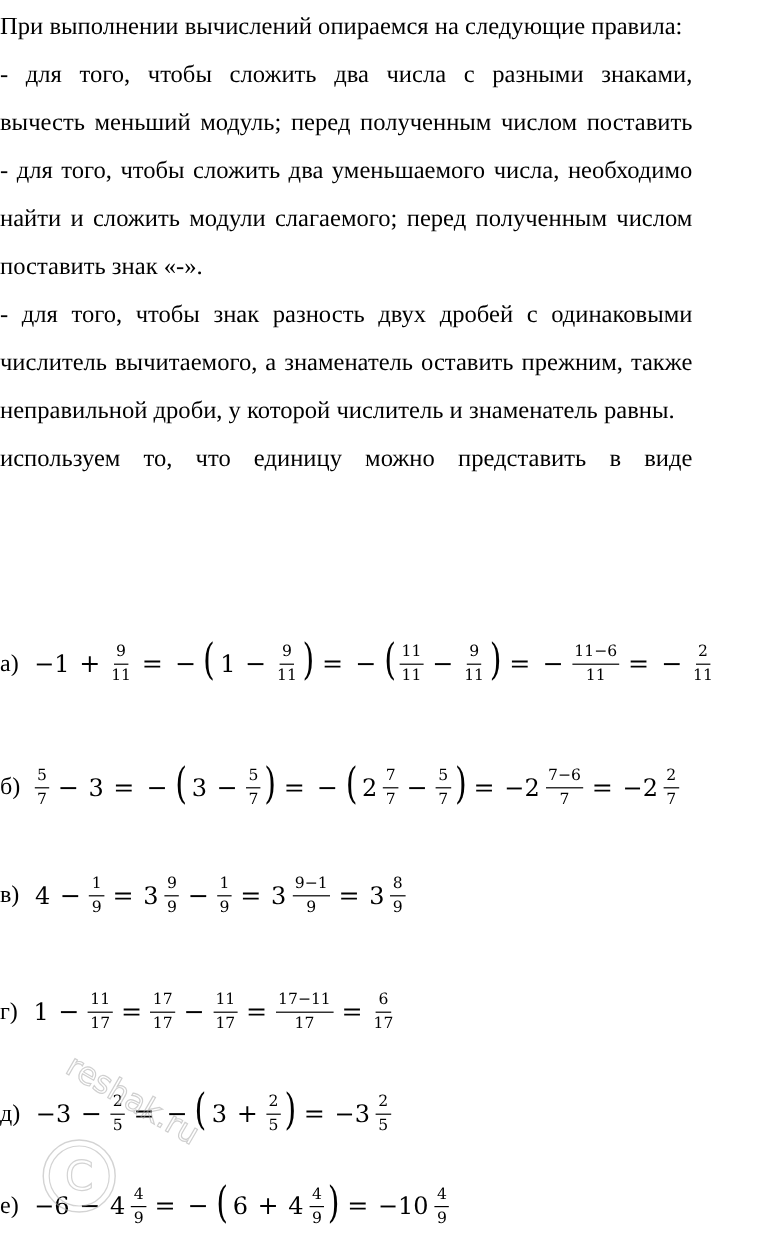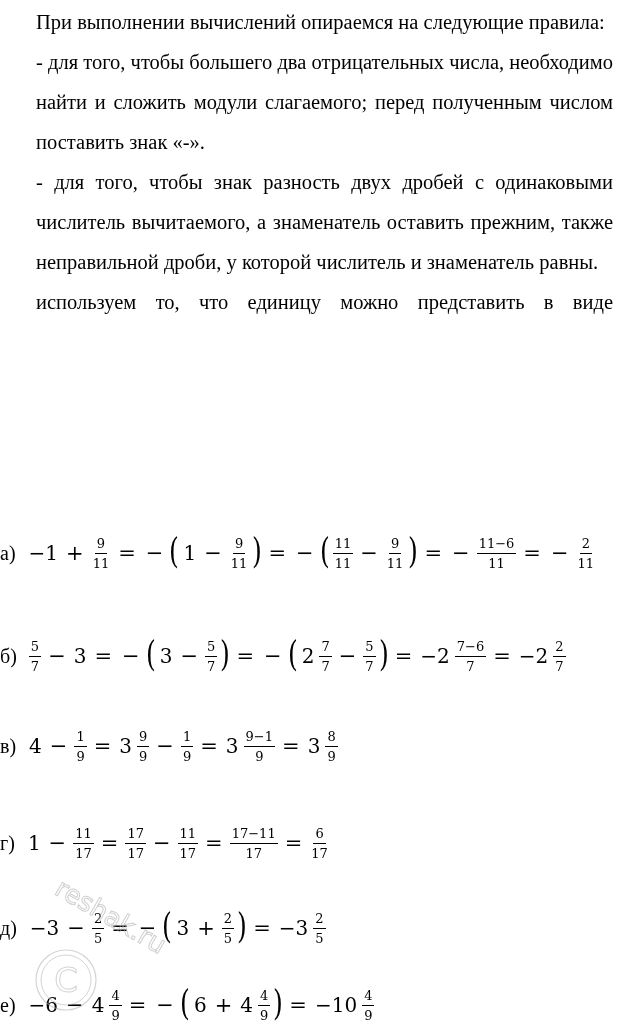--- a/index.html
+++ b/index.html
@@ -3,21 +3,21 @@
 <meta charset="utf-8">
 <style>
   html, body { margin: 0; padding: 0; background: #ffffff; }
   body {
     width: 633px; height: 1030px; position: relative; overflow: hidden;
     font-family: "Liberation Serif", serif; color: #000;
   }
   .page { position: absolute; left: 0; top: 0; width: 633px; }
   .para {
     position: absolute; left: 0; width: 577px;
-    font-size: 20.5px; line-height: 40px; padding-left: 36px;
+    font-size: 20.5px; line-height: 40px;
   }
   .line { display: block; height: 40px; white-space: nowrap; }
   .line.justify { text-align: justify; text-align-last: justify; }
   .math-row {
     position: absolute; left: 0; height: 60px;
     display: flex; align-items: center; white-space: nowrap;
     font-family: "DejaVu Serif", serif; font-size: 20px;
   }
   .label { font-family: "Liberation Serif", serif; font-size: 20px; margin-right: 10px; }
   .tok { display: inline-block; margin: 0 3px; }
@@ -34,21 +34,23 @@
     pointer-events: none; opacity: 0.55;
   }
 </style>
 </head>
 <body>
 
 <div class="page">
 
   <div class="para" style="top:2px;">
     <span class="line">При выполнении вычислений опираемся на следующие правила:</span>
-    <span class="line justify">- для того, чтобы большего два отрицательных числа, необходимо</span>
+    <span class="line justify">- для того, чтобы сложить два числа с разными знаками,</span>
+    <span class="line justify">вычесть меньший модуль; перед полученным числом поставить</span>
+    <span class="line justify">- для того, чтобы сложить два уменьшаемого числа, необходимо</span>
     <span class="line justify">найти и сложить модули слагаемого; перед полученным числом</span>
     <span class="line">поставить знак «-».</span>
     <span class="line justify">- для того, чтобы знак разность двух дробей с одинаковыми</span>
     <span class="line justify">числитель вычитаемого, а знаменатель оставить прежним, также</span>
     <span class="line">неправильной дроби, у которой числитель и знаменатель равны.</span>
     <span class="line justify">используем то, что единицу можно представить в виде</span>
   </div>
 
   <div class="math-row" style="top:523px;">
     <span class="label">а)</span>

